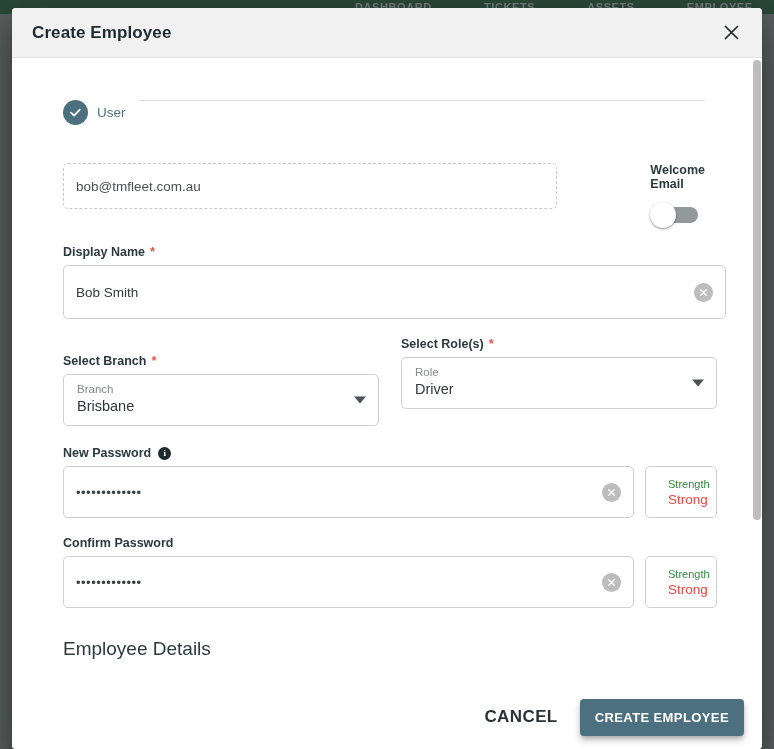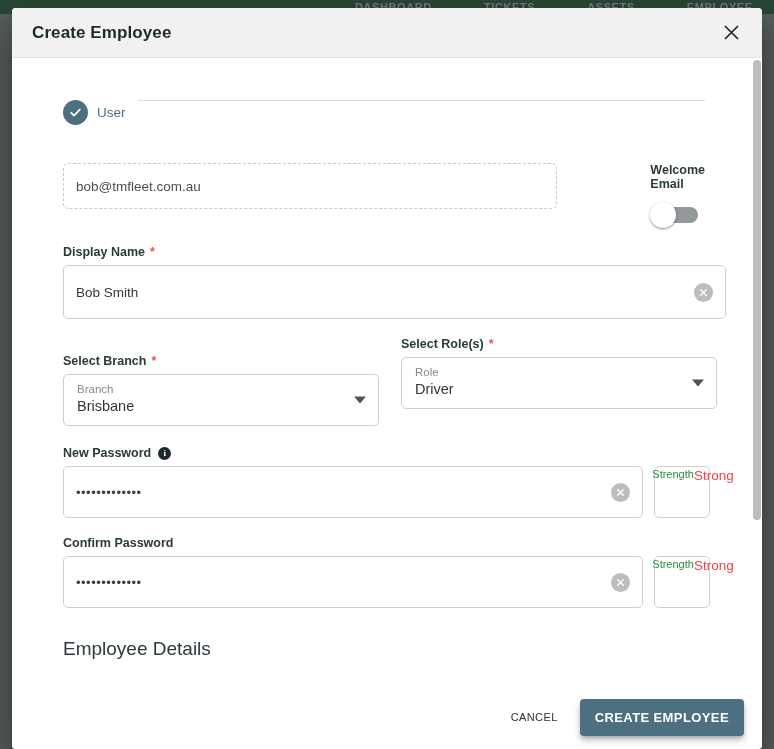--- a/index.html
+++ b/index.html
@@ -214,42 +214,42 @@
   }
   .toggle-knob {
     position: absolute; left: 0; top: 1px;
     width: 26px; height: 26px; border-radius: 50%;
     background: #ffffff;
     box-shadow: 0 1px 3px rgba(0,0,0,.30), 0 1px 1px rgba(0,0,0,.18);
   }
 
   
   .strength-box {
-    width: 56px; height: 52px;
+    width: 72px; height: 52px;
     border: 1px solid #cfcfcf; border-radius: 5px;
-    display: flex; flex-direction: row; justify-content: center;
+    display: flex; flex-direction: column; justify-content: center;
     padding-left: 22px;
     flex: 0 0 auto;
   }
   .strength-cap { font-size: 11px; color: #2e8b39; line-height: 14px; }
   .strength-val { font-size: 13.5px; color: #ef4444; line-height: 17px; }
 
   
   .field { margin-bottom: 18px; }
 
   
   .dialog-footer {
     flex: 0 0 56px;
     background: #fff;
     display: flex; align-items: center; justify-content: flex-end;
     padding: 0 18px 8px 0;
     gap: 10px;
   }
   .btn-text {
-    font-size: 11px; font-weight: normal; letter-spacing: .4px;
+    font-size: 17px; font-weight: bold; letter-spacing: .4px;
     color: #2b3134; background: transparent; border: 0;
     padding: 9px 12px; border-radius: 4px; cursor: pointer;
     font-family: "Liberation Sans", sans-serif;
   }
   .btn-primary {
     font-size: 13px; font-weight: bold; letter-spacing: .4px;
     color: #ffffff; background: #4d7080; border: 0;
     padding: 11px 15px; border-radius: 4px; cursor: pointer;
     box-shadow: 0 3px 5px -1px rgba(0,0,0,.28), 0 5px 8px 0 rgba(0,0,0,.14);
     font-family: "Liberation Sans", sans-serif;

